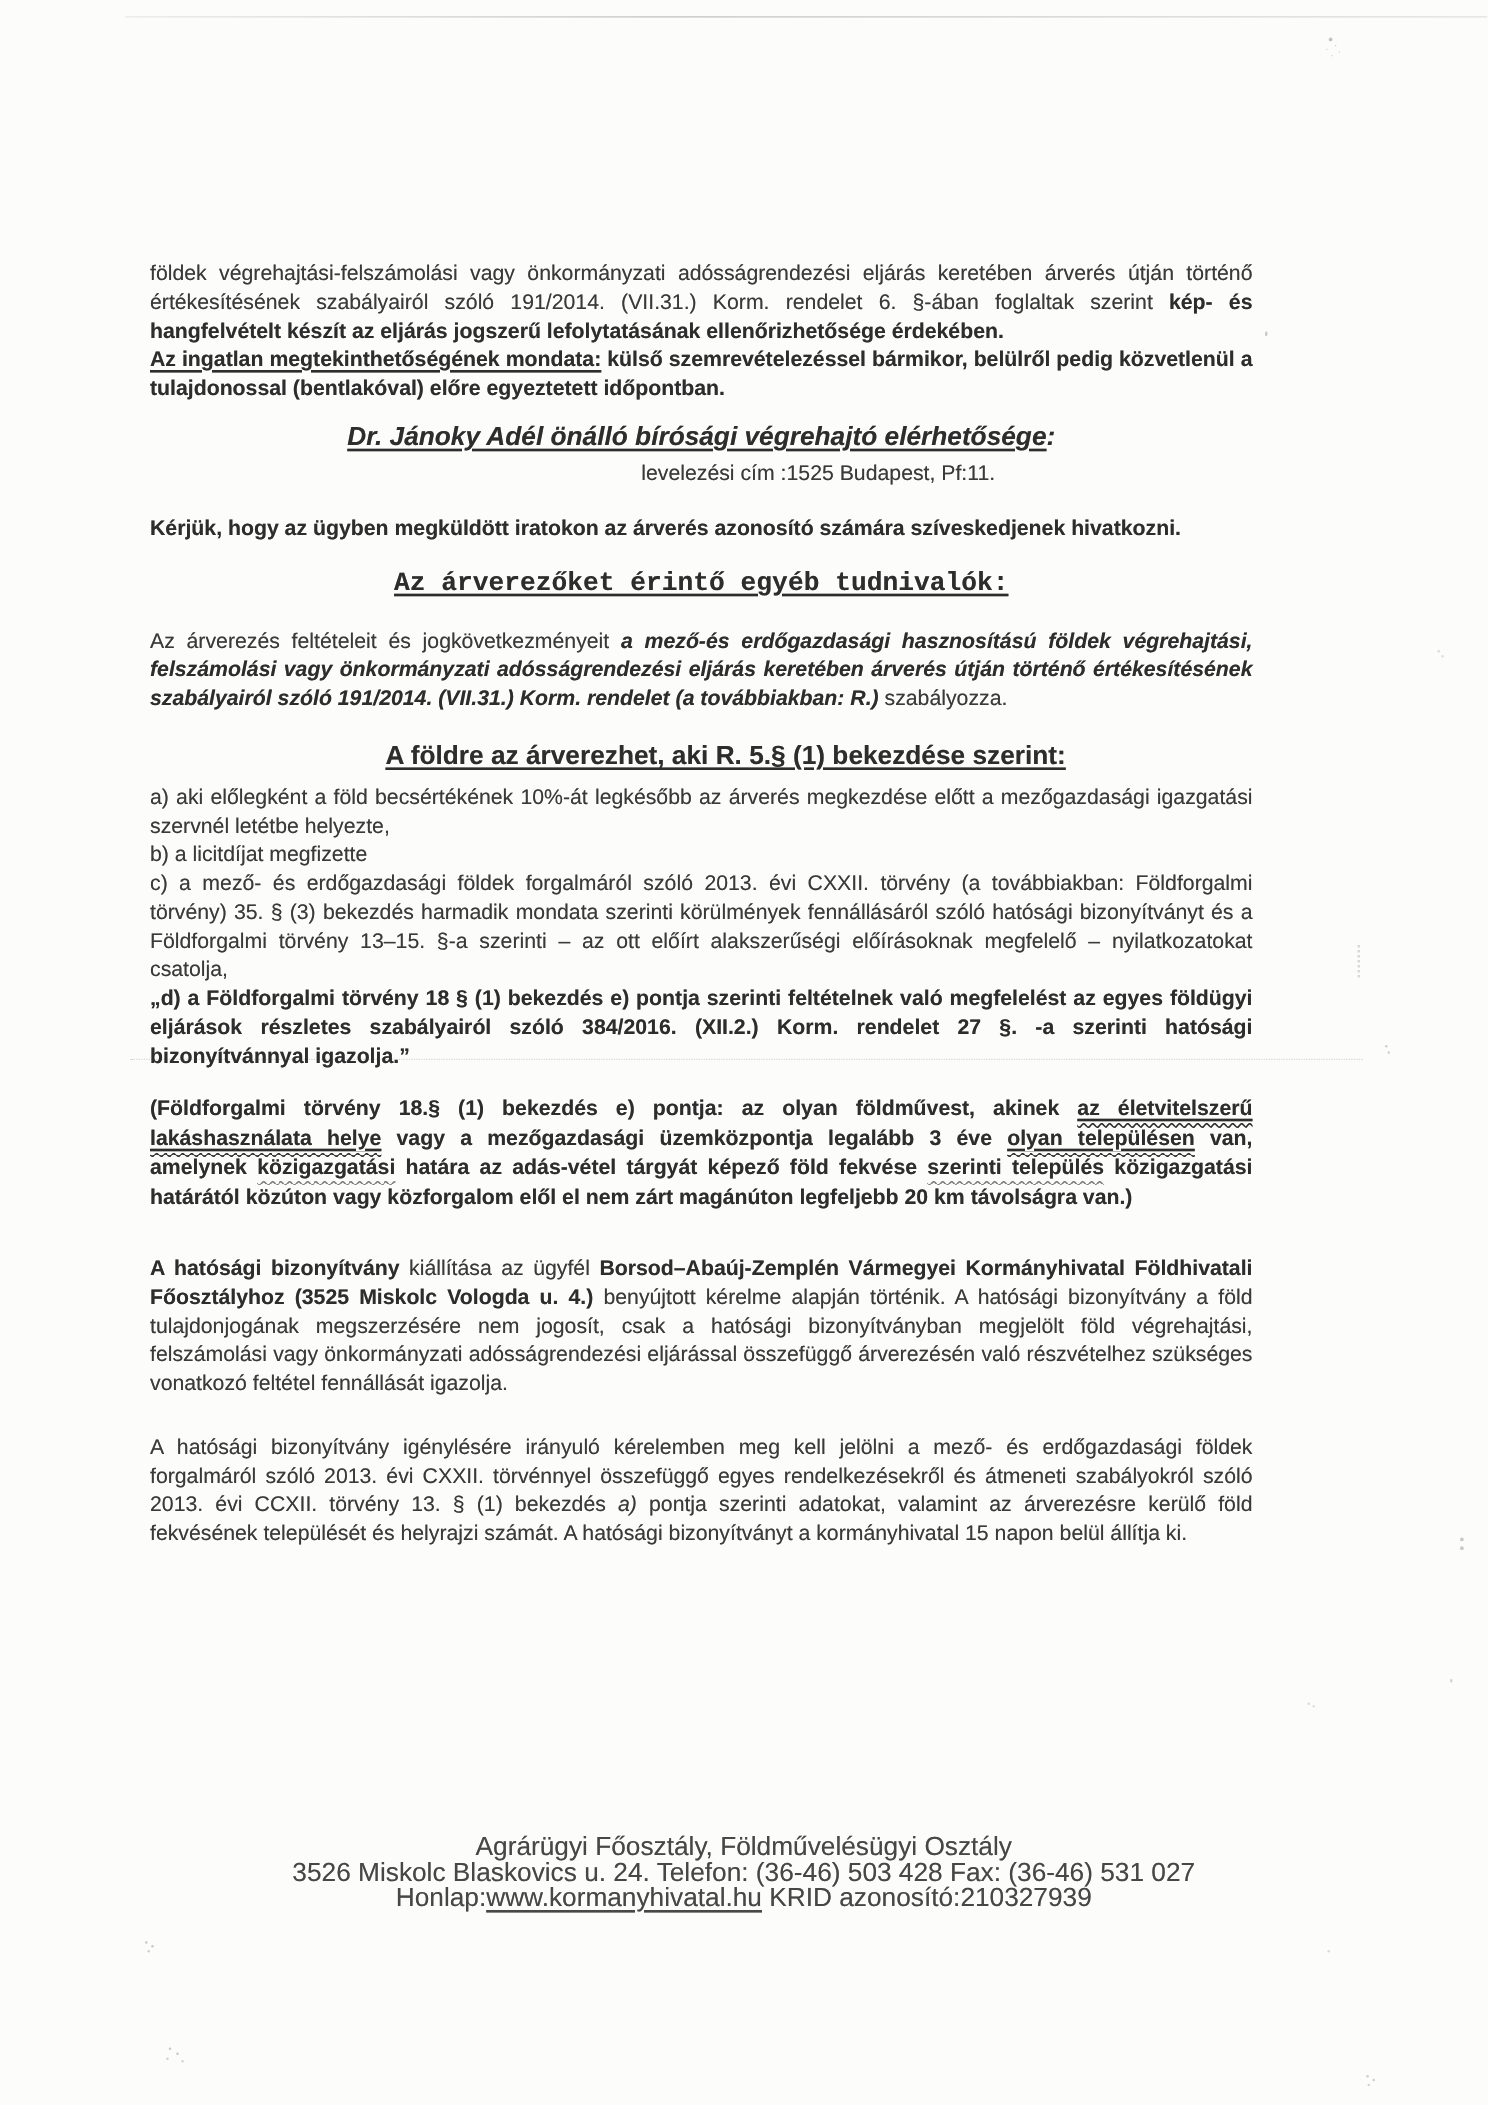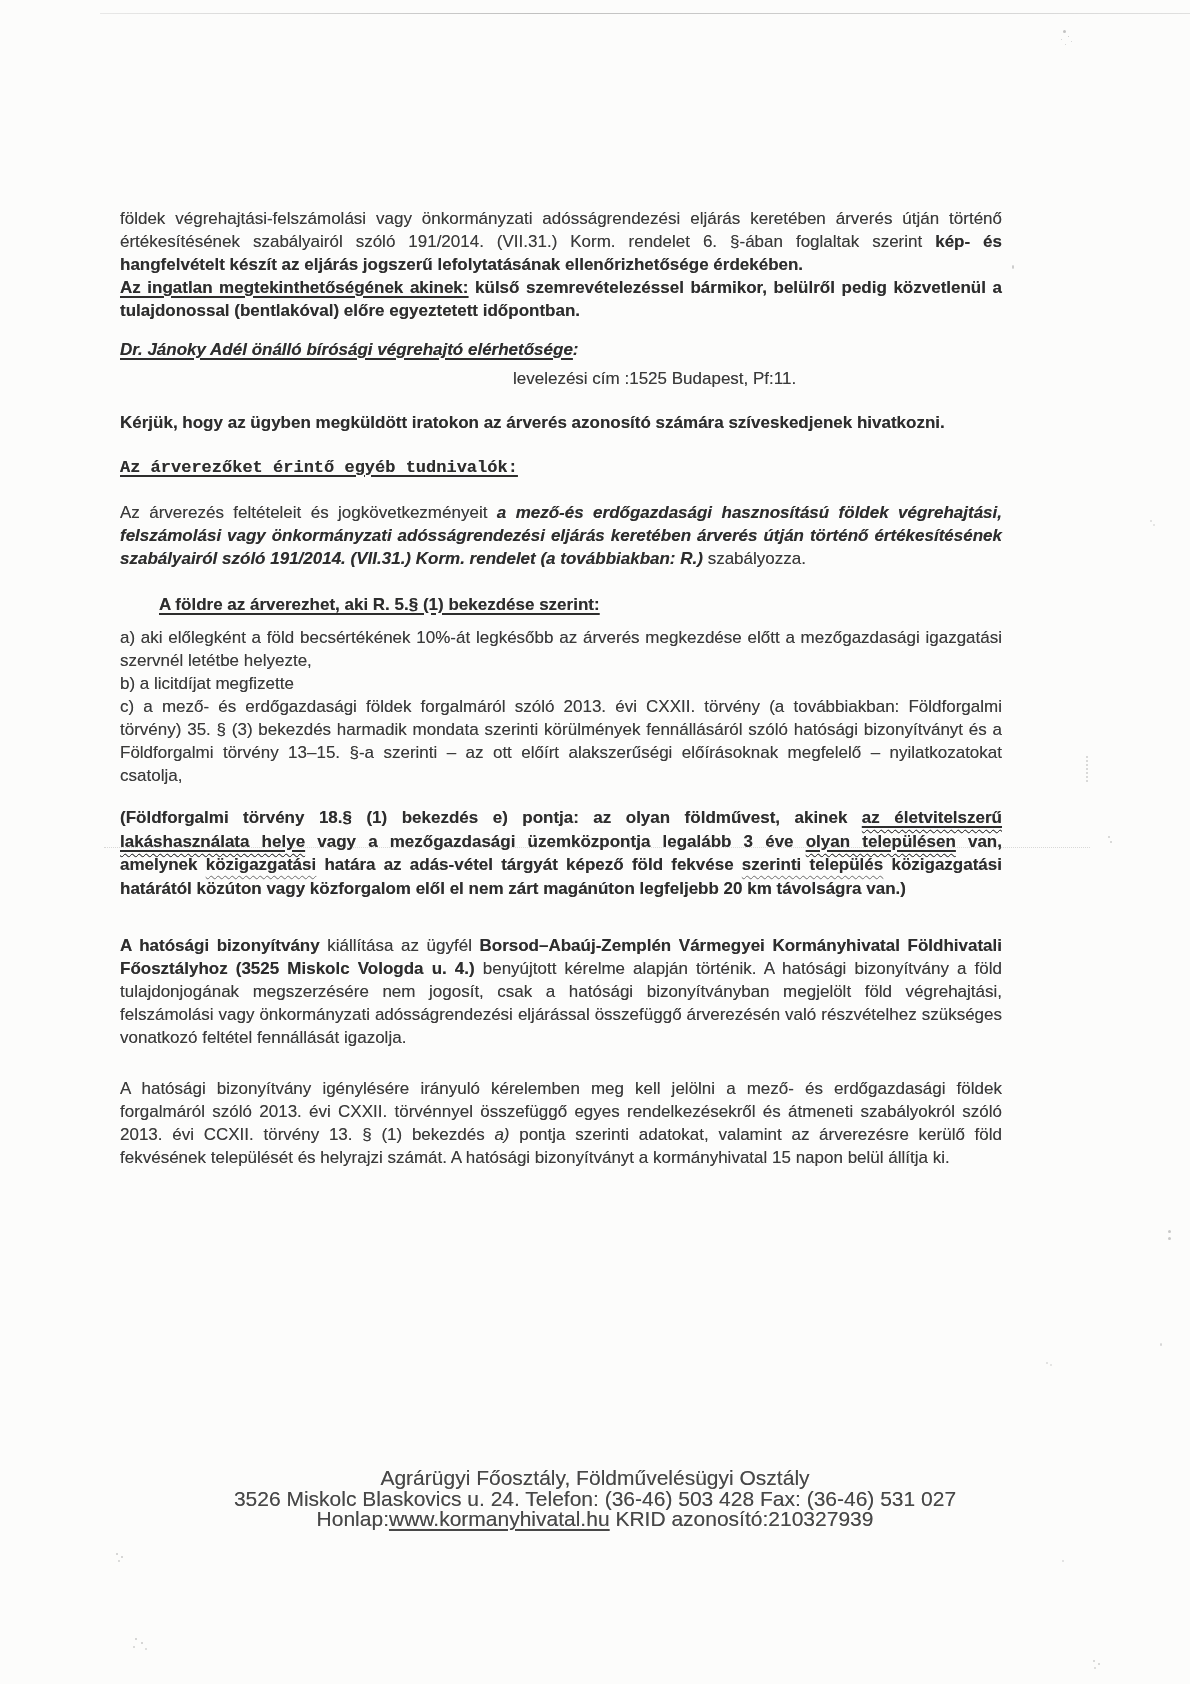--- a/index.html
+++ b/index.html
@@ -30,21 +30,21 @@
     text-shadow:0 0 .5px rgba(90,90,90,.65);
   }
   p{margin:0;text-align:justify;}
   .b{font-weight:bold;color:#2d2d2d;}
   .i{font-style:italic;}
   .u{text-decoration:underline;text-decoration-thickness:1.5px;text-underline-offset:3px;}
   .wavy{text-decoration:underline wavy;text-decoration-thickness:1px;text-underline-offset:6px;}
   .wavy-faint{text-decoration:underline wavy rgba(110,110,110,.55);text-decoration-thickness:1px;text-underline-offset:5px;}
   .boldpara{font-weight:bold;color:#2d2d2d;}
   .indent{padding-left:393px;text-align:left;}
-  h3{margin:0;font-size:17px;line-height:23px;font-weight:bold;color:#2d2d2d;text-align:left;}
+  h3{margin:0;font-size:21px;line-height:23px;font-weight:bold;color:#2d2d2d;text-align:center;}
   .mt-bailiff{margin-top:16px;}
   .mt-addr{margin-top:6px;}
   .mt-kerjuk{margin-top:21px;}
   .mt-h2{margin-top:22px;font-family:Liberation Mono, monospace;}
   .mt-cond{margin-top:22px;}
   .mt-h3{margin-top:23px;margin-left:39px;}
   .mt-list{margin-top:10px;}
   .mt-fold{margin-top:19px;line-height:23.5px;}
   .mt-cert{margin-top:34px;}
   .mt-req{margin-top:28px;}
@@ -72,36 +72,37 @@
   <span class="sp" style="left:1046px;top:1362px;width:2px;height:2px;opacity:.3;box-shadow:4px 2px 0 #999;"></span>
   <span class="sp" style="left:116px;top:1553px;width:2px;height:2px;opacity:.45;box-shadow:5px 3px 0 #8a8a8a,2px 7px 0 #9a9a9a;"></span>
   <span class="sp" style="left:135px;top:1638px;width:2px;height:2px;opacity:.45;box-shadow:6px 4px 0 #8a8a8a,-2px 8px 0 #9a9a9a,10px 10px 0 #a5a5a5;"></span>
   <span class="sp" style="left:1062px;top:1560px;width:2px;height:2px;opacity:.3;"></span>
   <span class="sp" style="left:1093px;top:1660px;width:2px;height:2px;opacity:.4;box-shadow:5px 3px 0 #8a8a8a,1px 7px 0 #9a9a9a;"></span>
 
   <main class="content">
 
     <p><span>földek végrehajtási-felszámolási vagy önkormányzati adósságrendezési eljárás keretében árverés útján történő értékesítésének szabályairól szóló 191/2014. (VII.31.) Korm. rendelet 6. §-ában foglaltak szerint </span><span class="b">kép- és hangfelvételt készít az eljárás jogszerű lefolytatásának ellenőrizhetősége érdekében.</span></p>
 
-    <p class="boldpara"><span class="u">Az ingatlan megtekinthetőségének akinek:</span><span> külső szemrevételezéssel bármikor, belülről pedig közvetlenül a tulajdonossal (bentlakóval) előre egyeztetett időpontban.</span></p>
+    <p class="boldpara"><span class="u">Az ingatlan megtekinthetőségének mondata:</span><span> külső szemrevételezéssel bármikor, belülről pedig közvetlenül a tulajdonossal (bentlakóval) előre egyeztetett időpontban.</span></p>
 
     <h3 class="mt-bailiff"><span class="b i u">Dr. Jánoky Adél önálló bírósági végrehajtó elérhetősége</span><span class="b i">:</span></h3>
     <p class="indent mt-addr">levelezési cím :1525 Budapest, Pf:11.</p>
 
     <p class="boldpara mt-kerjuk">Kérjük, hogy az ügyben megküldött iratokon az árverés azonosító számára szíveskedjenek hivatkozni.</p>
 
     <h3 class="mt-h2"><span class="u">Az árverezőket érintő egyéb tudnivalók:</span></h3>
 
     <p class="mt-cond"><span>Az árverezés feltételeit és jogkövetkezményeit </span><span class="b i">a mező-és erdőgazdasági hasznosítású földek végrehajtási, felszámolási vagy önkormányzati adósságrendezési eljárás keretében árverés útján történő értékesítésének szabályairól szóló 191/2014. (VII.31.) Korm. rendelet (a továbbiakban: R.)</span><span> szabályozza.</span></p>
 
     <h3 class="mt-h3"><span class="u">A földre az árverezhet, aki R. 5.§ (1) bekezdése szerint:</span></h3>
 
     <p class="mt-list">a) aki előlegként a föld becsértékének 10%-át legkésőbb az árverés megkezdése előtt a mezőgazdasági igazgatási szervnél letétbe helyezte,</p>
     <p>b) a licitdíjat megfizette</p>
     <p>c) a mező- és erdőgazdasági földek forgalmáról szóló 2013. évi CXXII. törvény (a továbbiakban: Földforgalmi törvény) 35. § (3) bekezdés harmadik mondata szerinti körülmények fennállásáról szóló hatósági bizonyítványt és a Földforgalmi törvény 13–15. §-a szerinti – az ott előírt alakszerűségi előírásoknak megfelelő – nyilatkozatokat csatolja,</p>
+    <p class="boldpara">„d) a Földforgalmi törvény 18 § (1) bekezdés e) pontja szerinti feltételnek való megfelelést az egyes földügyi eljárások részletes szabályairól szóló 384/2016. (XII.2.) Korm. rendelet 27 §. -a szerinti hatósági bizonyítvánnyal igazolja.”</p>
 
     <p class="boldpara mt-fold"><span>(Földforgalmi törvény 18.§ (1) bekezdés e) pontja: az olyan földművest, akinek </span><span class="u"><span class="wavy">az életvitelszerű lakáshasználata helye</span></span><span> vagy a mezőgazdasági üzemközpontja legalább 3 éve </span><span class="u"><span class="wavy">olyan településen</span></span><span> van, amelynek </span><span class="wavy-faint">közigazgatási</span><span> határa az adás-vétel tárgyát képező föld fekvése </span><span class="wavy-faint">szerinti település</span><span> közigazgatási határától közúton vagy közforgalom elől el nem zárt magánúton legfeljebb 20 km távolságra van.)</span></p>
 
     <p class="mt-cert"><span class="b">A hatósági bizonyítvány</span><span> kiállítása az ügyfél </span><span class="b">Borsod–Abaúj-Zemplén Vármegyei Kormányhivatal Földhivatali Főosztályhoz (3525 Miskolc Vologda u. 4.)</span><span> benyújtott kérelme alapján történik. A hatósági bizonyítvány a föld tulajdonjogának megszerzésére nem jogosít, csak a hatósági bizonyítványban megjelölt föld végrehajtási, felszámolási vagy önkormányzati adósságrendezési eljárással összefüggő árverezésén való részvételhez szükséges vonatkozó feltétel fennállását igazolja.</span></p>
 
     <p class="mt-req"><span>A hatósági bizonyítvány igénylésére irányuló kérelemben meg kell jelölni a mező- és erdőgazdasági földek forgalmáról szóló 2013. évi CXXII. törvénnyel összefüggő egyes rendelkezésekről és átmeneti szabályokról szóló 2013. évi CCXII. törvény 13. § (1) bekezdés </span><span class="i">a)</span><span> pontja szerinti adatokat, valamint az árverezésre kerülő föld fekvésének települését és helyrajzi számát. A hatósági bizonyítványt a kormányhivatal 15 napon belül állítja ki.</span></p>
 
   </main>
 
   <footer class="footer">

